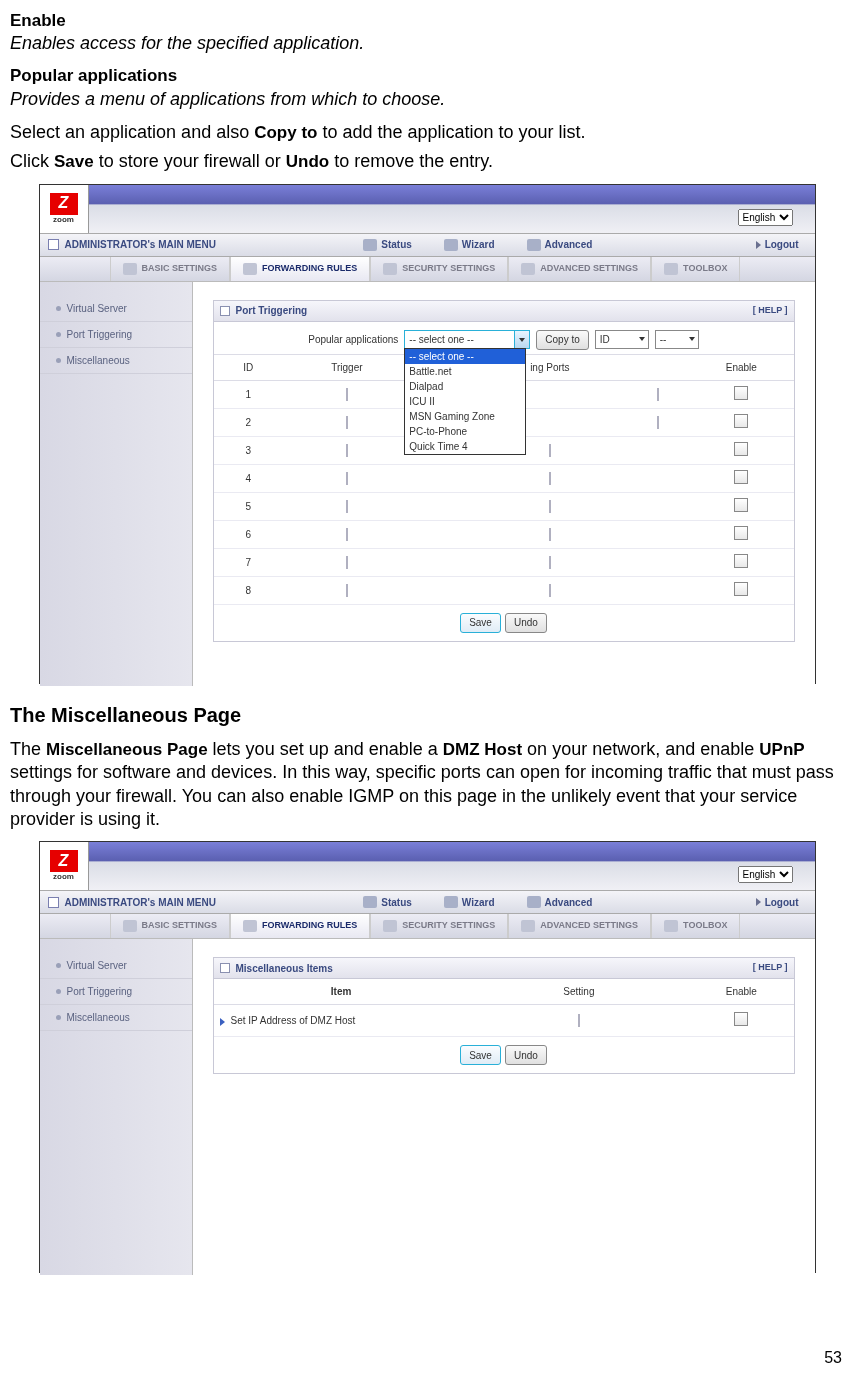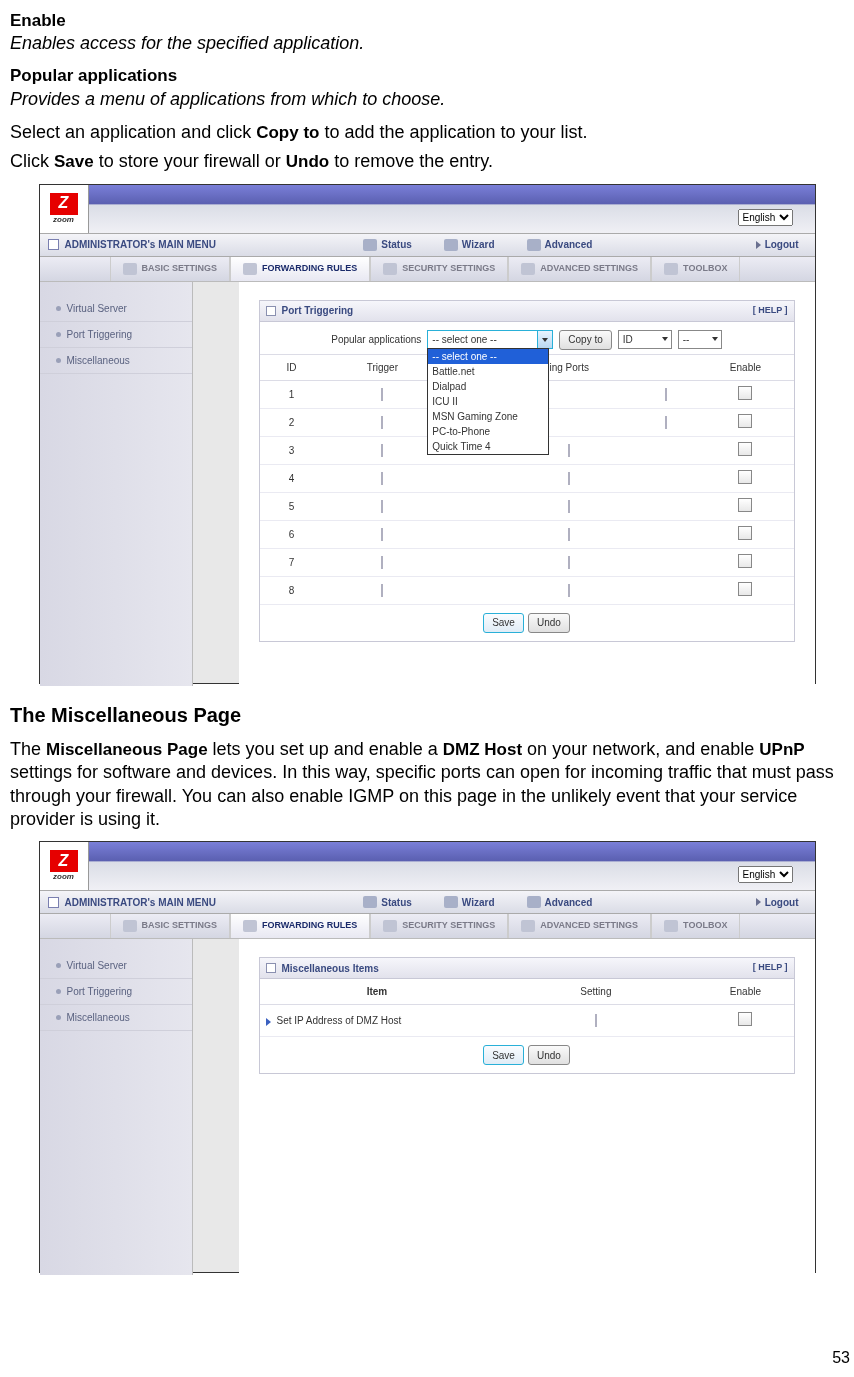--- a/index.html
+++ b/index.html
@@ -1,41 +1,41 @@
 <!DOCTYPE html>
 <html><head>
 <meta charset="utf-8">
 <style>
   body { margin:0; padding:10px 10px 0 10px; font-family:Arial,Helvetica,sans-serif; color:#000; font-size:18px; line-height:1.3; }
   .term { font-weight:bold; font-family:Arial,sans-serif; font-size:17px; }
   .desc { margin-bottom:10px;font-style:italic; }
   .inline-bold { font-weight:bold; font-family:Arial,sans-serif; font-size:17px; }
   .heading2 { font-weight:bold; font-size:20px; margin:18px 0 10px; }
   .para { margin-bottom:6px; }
-  .page-num { position:absolute; right:4px; bottom:8px; font-size:16px; }
+  .page-num { position:absolute; right:12px; bottom:8px; font-size:16px; }
   .fig { margin:10px auto 16px; border:1px solid #333; background:#e8e8e8; font-family:Tahoma,Arial,sans-serif; font-size:10px; color:#333; position:relative; }
   .fig1 { width:775px; height:498px; }
   .fig2 { width:775px; height:430px; }
   .logo-row { display:flex; align-items:flex-start; height:48px; background:linear-gradient(#7a7fd8,#5a5fb0 40%,#dadde6 41%,#f0f0f5); }
   .logo { width:48px; height:48px; background:#fff; border-right:1px solid #999; display:flex; flex-direction:column; align-items:center; justify-content:center; }
   .logo-z { width:28px; height:22px; background:#e60000; color:#fff; font-weight:bold; font-size:16px; display:flex; align-items:center; justify-content:center; font-style:italic; }
-  .logo-txt { font-size:8px; font-weight:bold; color:#333; font-style:italic; }
+  .logo-txt { font-size:8px; font-weight:bold; color:#333; }
   .lang-sel { margin-left:auto; margin-right:22px; margin-top:24px;padding-left:11px; }
   .lang-sel select { font-size:10px; height:17px; }
   .menubar { height:22px; background:linear-gradient(#f4f4f8,#dadce6); border-top:1px solid #aaa; border-bottom:1px solid #aaa; display:flex; align-items:center; color:#3a4a80; font-weight:bold; font-size:10px; }
   .menubar .sq { width:9px; height:9px; background:#fff; border:1px solid #7a7fb0; margin:0 6px 0 8px; }
   .menubar .mi { display:flex; align-items:center; gap:4px; padding:0 16px; cursor:pointer; }
   .menubar .spacer { flex:1; }
   .icn { width:14px; height:12px; background:#a8b0c8; border-radius:2px; display:inline-block; }
   .tri { width:0; height:0; border-top:4px solid transparent; border-bottom:4px solid transparent; border-left:5px solid #6a7090; display:inline-block; }
   .tabbar { height:24px; background:linear-gradient(#ececf4,#d4d6e2); border-bottom:1px solid #bbb; display:flex; align-items:center; padding-left:70px; gap:0; }
   .tab { display:flex; align-items:center; gap:5px; padding:0 12px; height:24px; color:#7a7a88; font-weight:bold; font-size:9px; border-left:1px solid #ccc; border-right:1px solid #ccc; cursor:pointer; }
   .tab.active { color:#1a2a6a; background:linear-gradient(#fff,#e8e8f2); }
   .tab .ti { width:14px; height:12px; background:#c0c4d4; border-radius:2px; }
-  .body-row { display:flex; height:calc(100% - 94px);gap:46px; }
+  .body-row { display:flex; height:calc(100% - 94px); }
   .sidebar { width:152px; background:linear-gradient(to right,#d8d8e4,#e6e6ee); border-right:1px solid #bbb; padding-top:14px; }
   .sidebar .sit { padding:6px 8px 6px 16px; color:#5a6280; font-size:10px; border-bottom:1px solid #cfcfda; display:flex; align-items:center; gap:6px; cursor:pointer; }
   .sidebar .dot { width:5px; height:5px; background:#9aa0b8; border-radius:50%; }
   .main { flex:1; background:#fff; display:flex; flex-direction:column; }
   .pad { padding:18px 20px 10px 20px; }
   .panel-h { height:20px; background:linear-gradient(#f6f6fb,#e2e2ec); border:1px solid #c8c8d6; display:flex; align-items:center; padding:0 6px; color:#3a4a80; font-weight:bold; font-size:10px; }
   .panel-h .psq { width:8px; height:8px; background:#fff; border:1px solid #8a90b0; margin-right:6px; }
   .panel-h .help { margin-left:auto; color:#3a4a80; font-weight:bold; font-size:9px; cursor:pointer; }
   .panel-body { border:1px solid #c8c8d6; border-top:none; background:#fff; }
   .pop-row { display:flex; align-items:center; justify-content:center; gap:6px; padding:8px 0 4px; font-size:10px; color:#333; }
@@ -67,21 +67,21 @@
 </head>
 <body>
 
 <div class="term">Enable</div>
 <div class="desc">Enables access for the specified application.</div>
 
 <div class="term">Popular applications</div>
 <div class="desc">Provides a menu of applications from which to choose.</div>
 
 <div class="para">
-  <span>Select an application and click </span><span class="inline-bold">Copy to</span><span> to add the application to your list.</span>
+  <span>Select an application and also </span><span class="inline-bold">Copy to</span><span> to add the application to your list.</span>
 </div>
 <div class="para">
   <span>Click </span><span class="inline-bold">Save</span><span> to store your firewall or </span><span class="inline-bold">Undo</span><span> to remove the entry.</span>
 </div>
 
 <div class="fig fig1">
   <div class="logo-row">
     <div class="logo">
       <div class="logo-z">Z</div>
       <div class="logo-txt">zoom</div>

